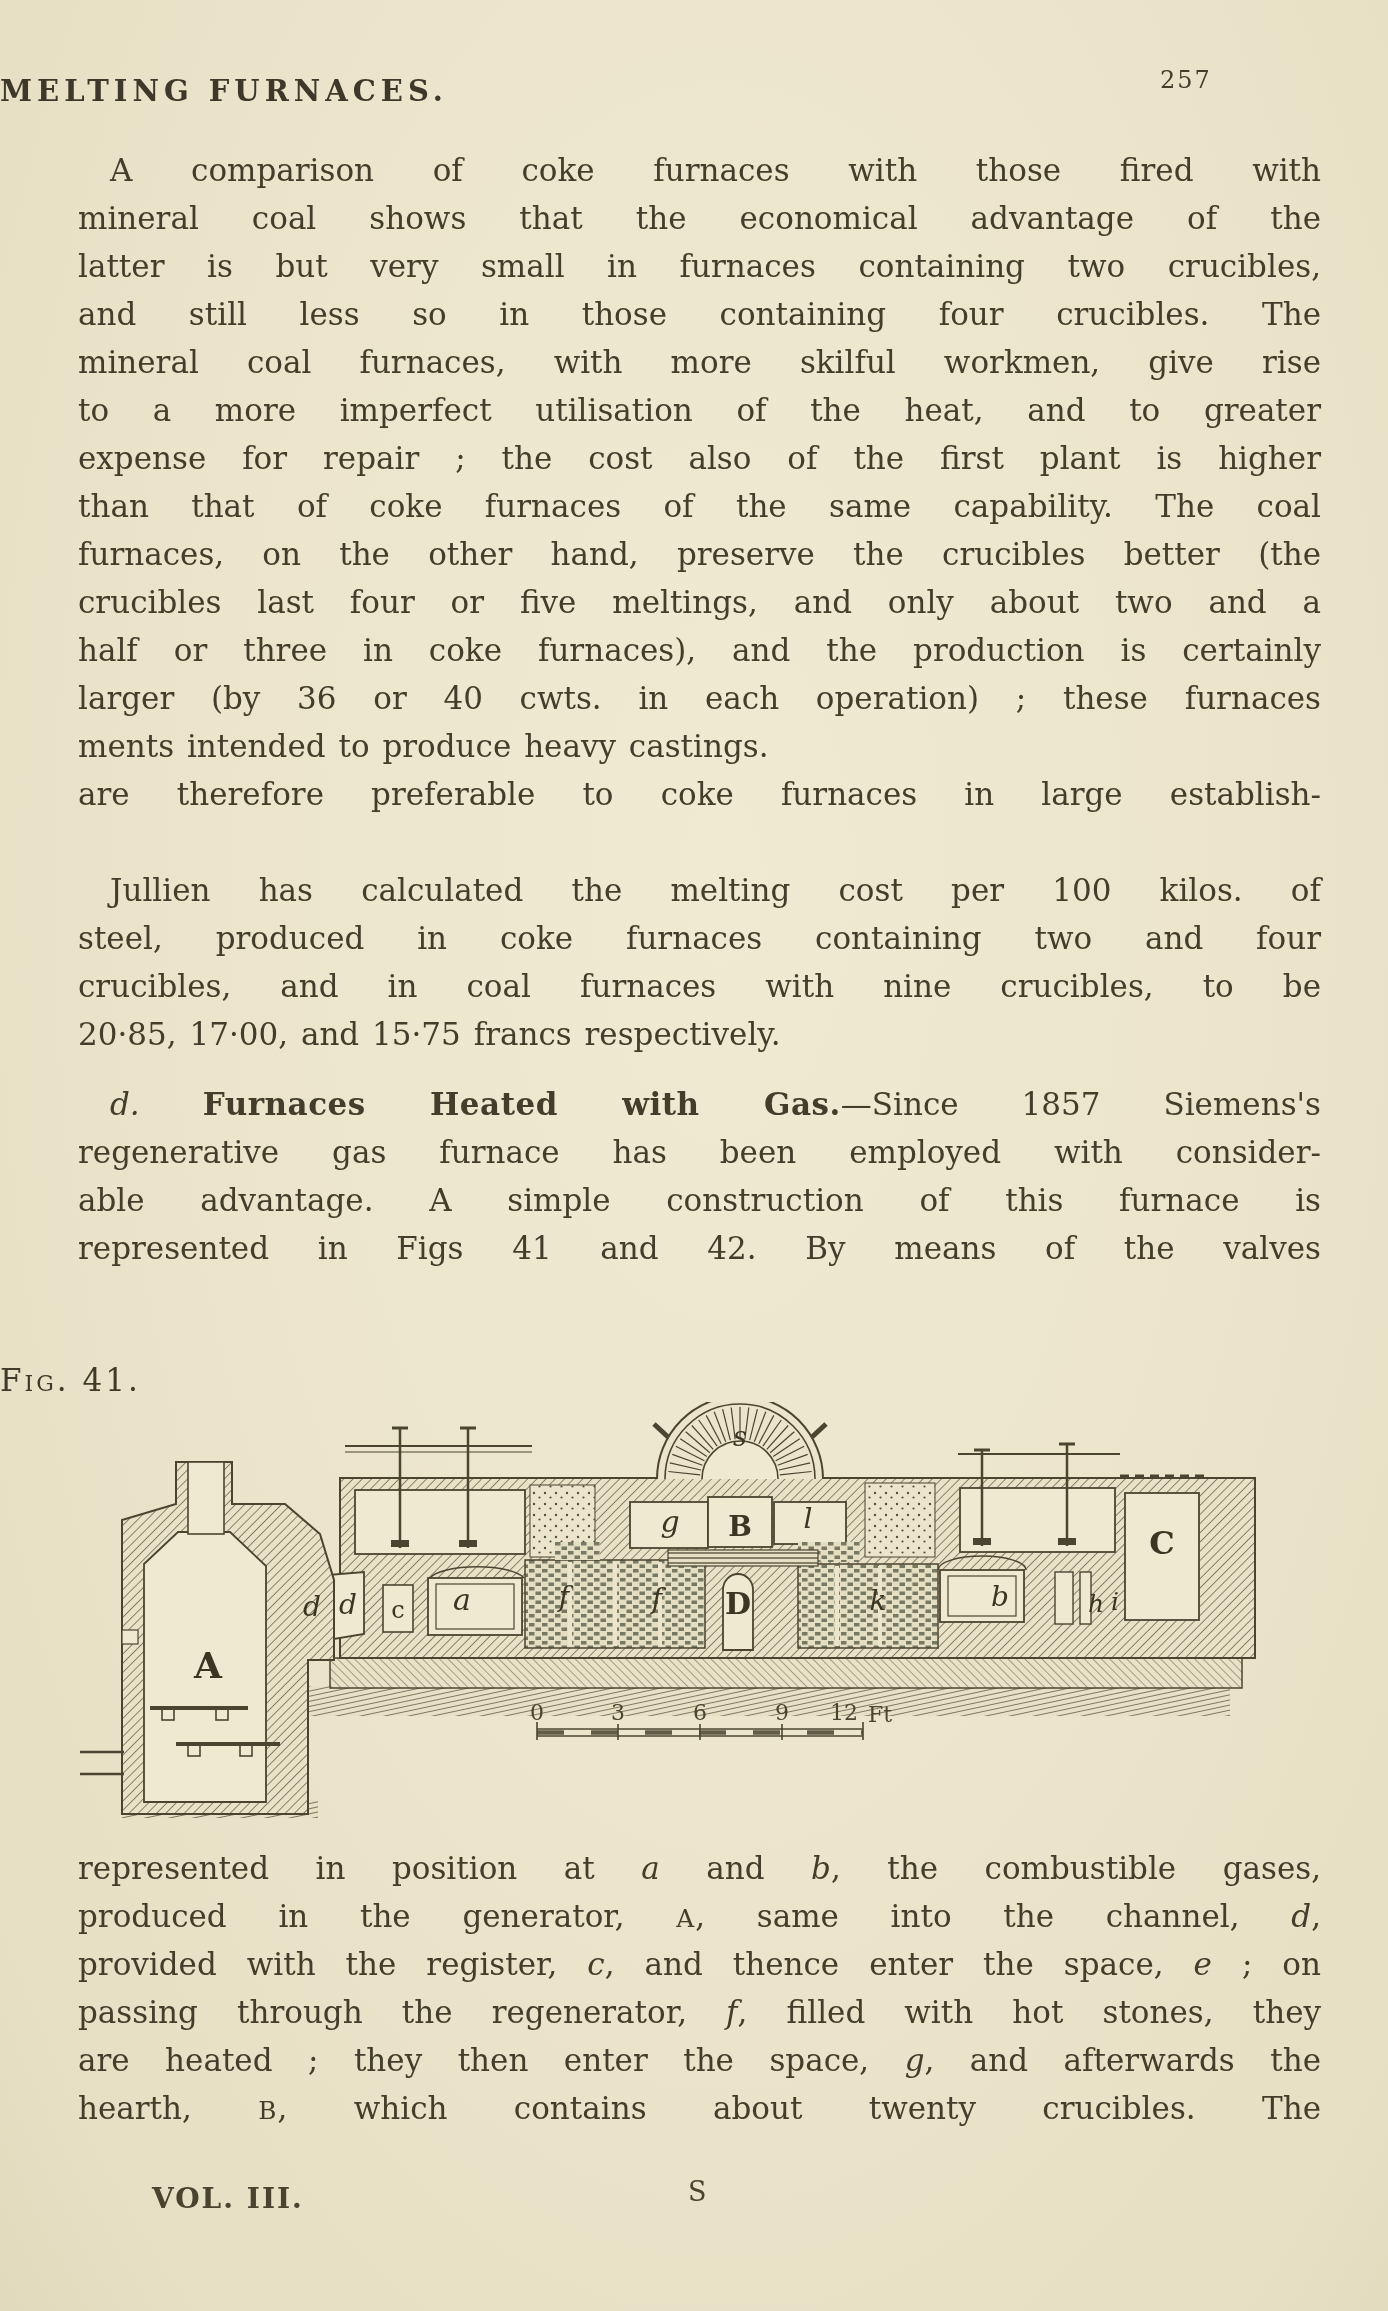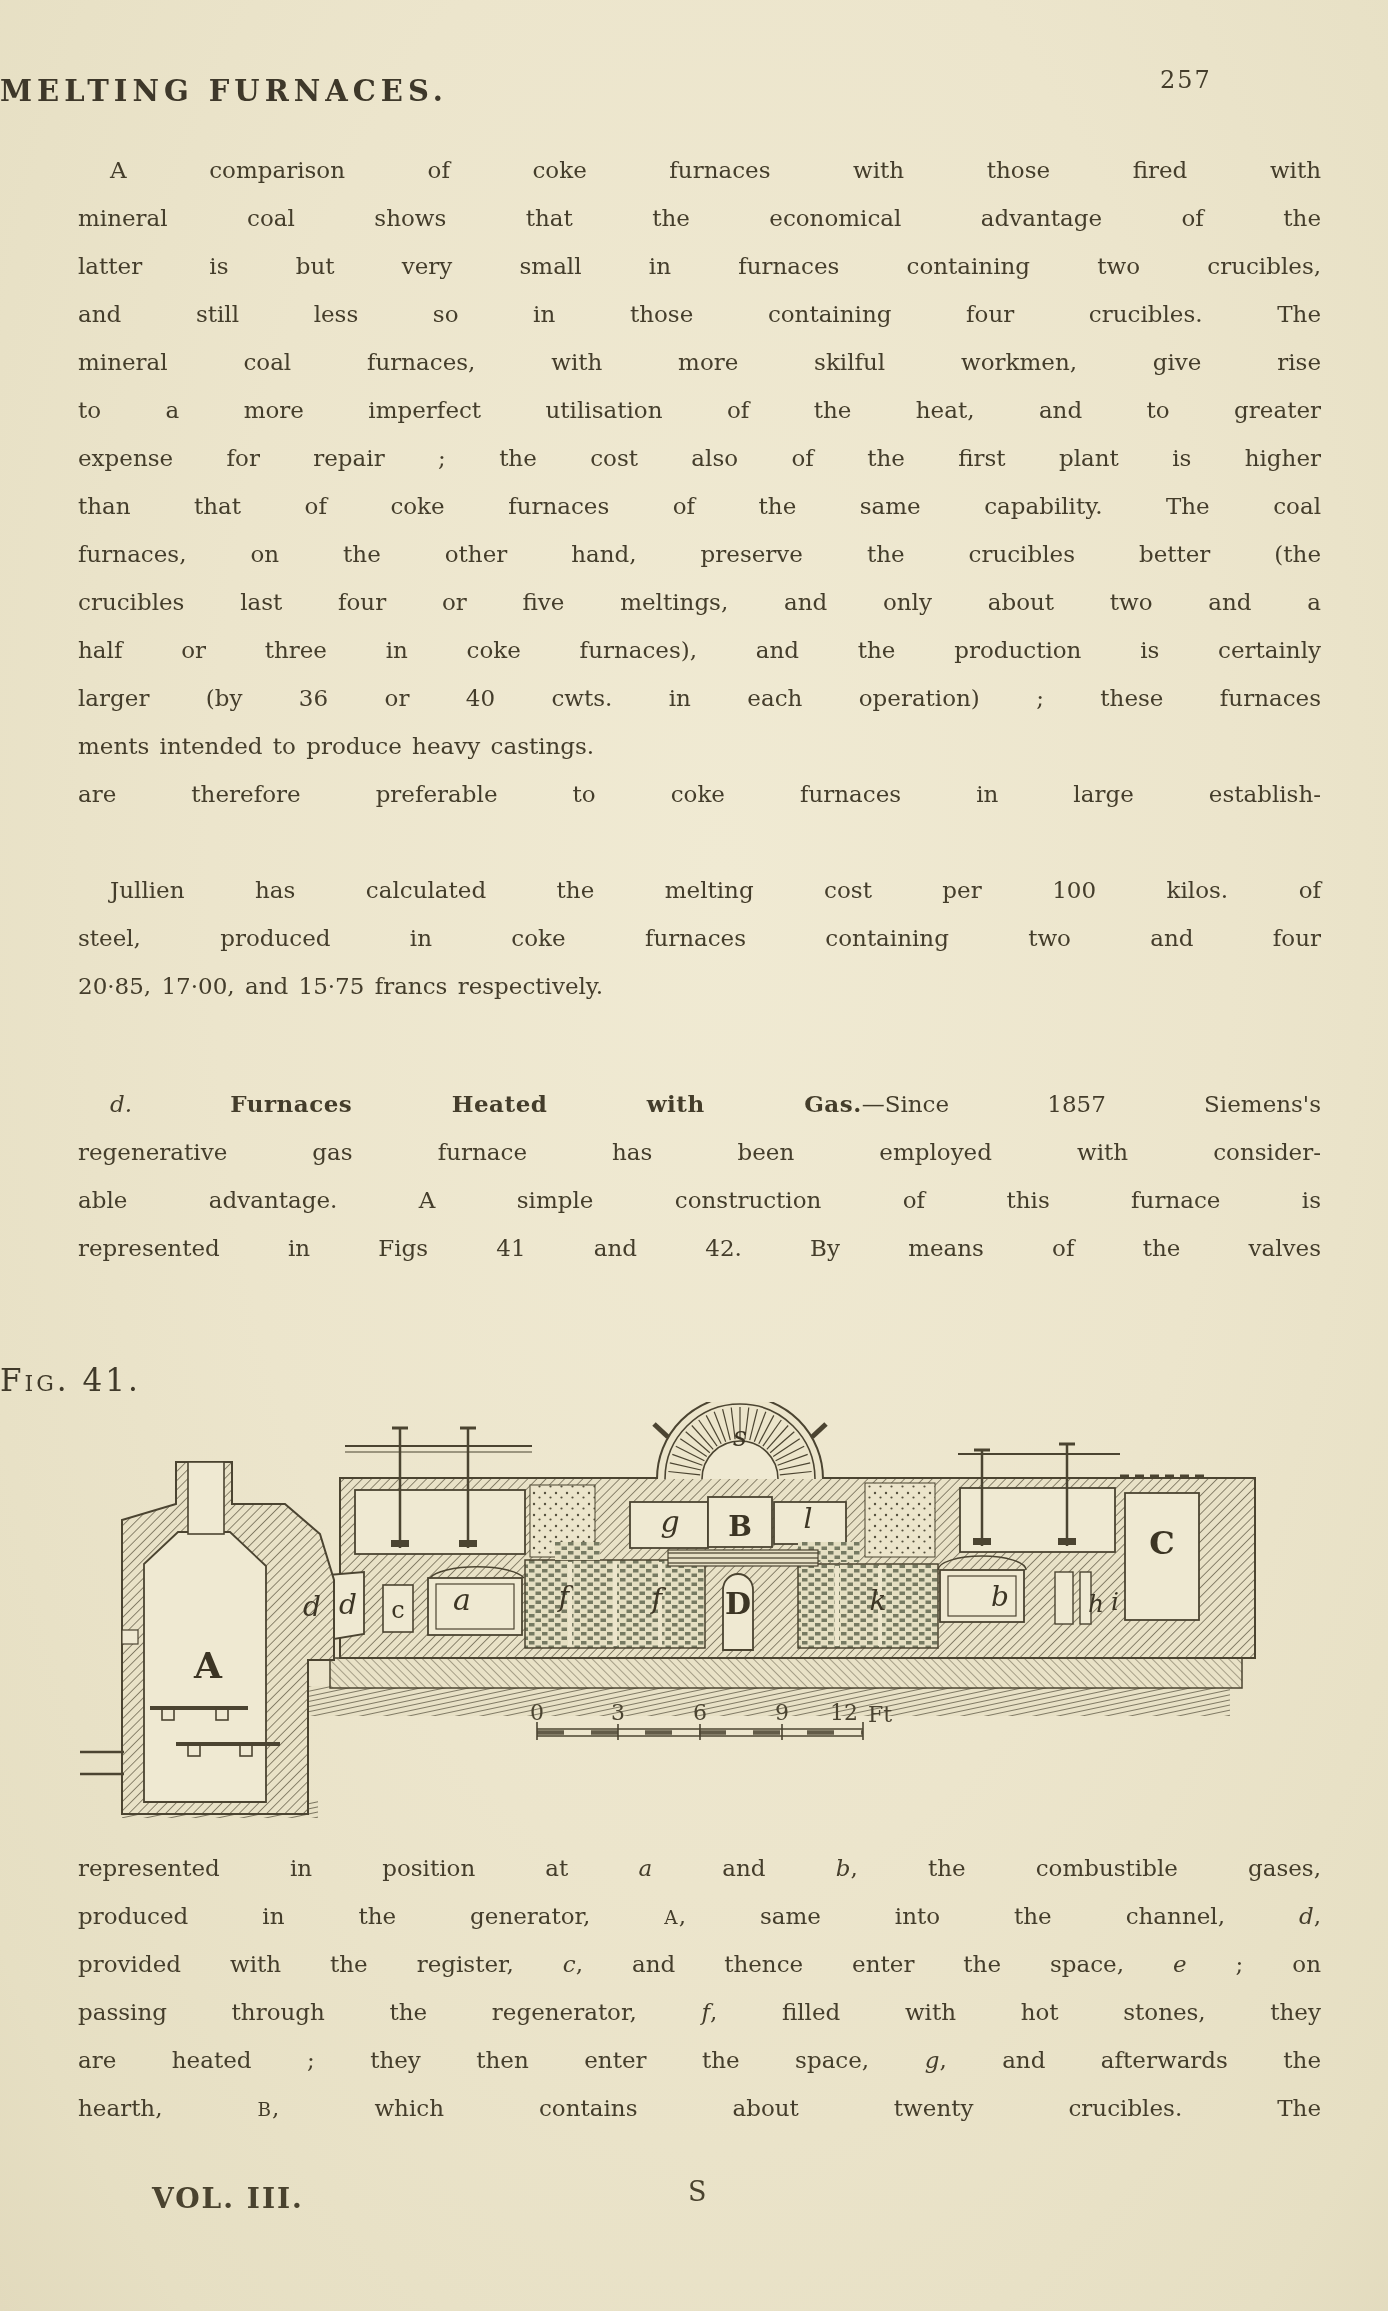--- a/index.html
+++ b/index.html
@@ -13,21 +13,21 @@
   }
   .running-head{
     position:absolute;top:74px;left:0;width:1388px;
     text-align:left;font-size:29px;font-weight:bold;
     letter-spacing:5px;color:#3e382a;
   }
   .page-num{
     position:absolute;top:66px;left:1160px;
     font-size:24px;color:#443d2b;letter-spacing:2px;
   }
-  .para{position:absolute;left:78px;width:1243px;font-size:23px;}
+  .para{position:absolute;left:78px;width:1243px;font-size:31px;}
   .tline{height:48px;line-height:48px;text-align:left;word-spacing:3px;white-space:normal;}
   .tline.just{text-align:justify;text-align-last:justify;}
   .tline.ind{text-indent:32px;}
   .seg-i{font-style:italic;}
   .seg-b{font-weight:bold;letter-spacing:0.5px;}
   .seg-sc{font-size:0.8em;letter-spacing:1px;}
   #para-0{top:146px;}
   #para-1{top:866px;}
   #para-2{top:1080px;}
   #para-3{top:1844px;}
@@ -69,20 +69,21 @@
       <div class="tline just">furnaces, on the other hand, preserve the crucibles better (the</div>
       <div class="tline just">crucibles last four or five meltings, and only about two and a</div>
       <div class="tline just">half or three in coke furnaces), and the production is certainly</div>
       <div class="tline just">larger (by 36 or 40 cwts. in each operation) ; these furnaces</div>
       <div class="tline">ments intended to produce heavy castings.</div>
       <div class="tline just">are therefore preferable to coke furnaces in large establish-</div>
     </div>
   <div class="para" id="para-1">
       <div class="tline just ind">Jullien has calculated the melting cost per 100 kilos. of</div>
       <div class="tline just">steel, produced in coke furnaces containing two and four</div>
+      <div class="tline just">crucibles, and in coal furnaces with nine crucibles, to be</div>
       <div class="tline">20·85, 17·00, and 15·75 francs respectively.</div>
     </div>
   <div class="para" id="para-2">
       <div class="tline just ind"><span class="seg-i">d.</span><span> </span><span class="seg-b">Furnaces Heated with Gas.</span><span>—Since 1857 Siemens's</span></div>
       <div class="tline just">regenerative gas furnace has been employed with consider-</div>
       <div class="tline just">able advantage. A simple construction of this furnace is</div>
       <div class="tline just">represented in Figs 41 and 42. By means of the valves</div>
     </div>
   <div class="para" id="para-3">
       <div class="tline just"><span>represented in position at </span><span class="seg-i">a</span><span> and </span><span class="seg-i">b</span><span>, the combustible gases,</span></div>

